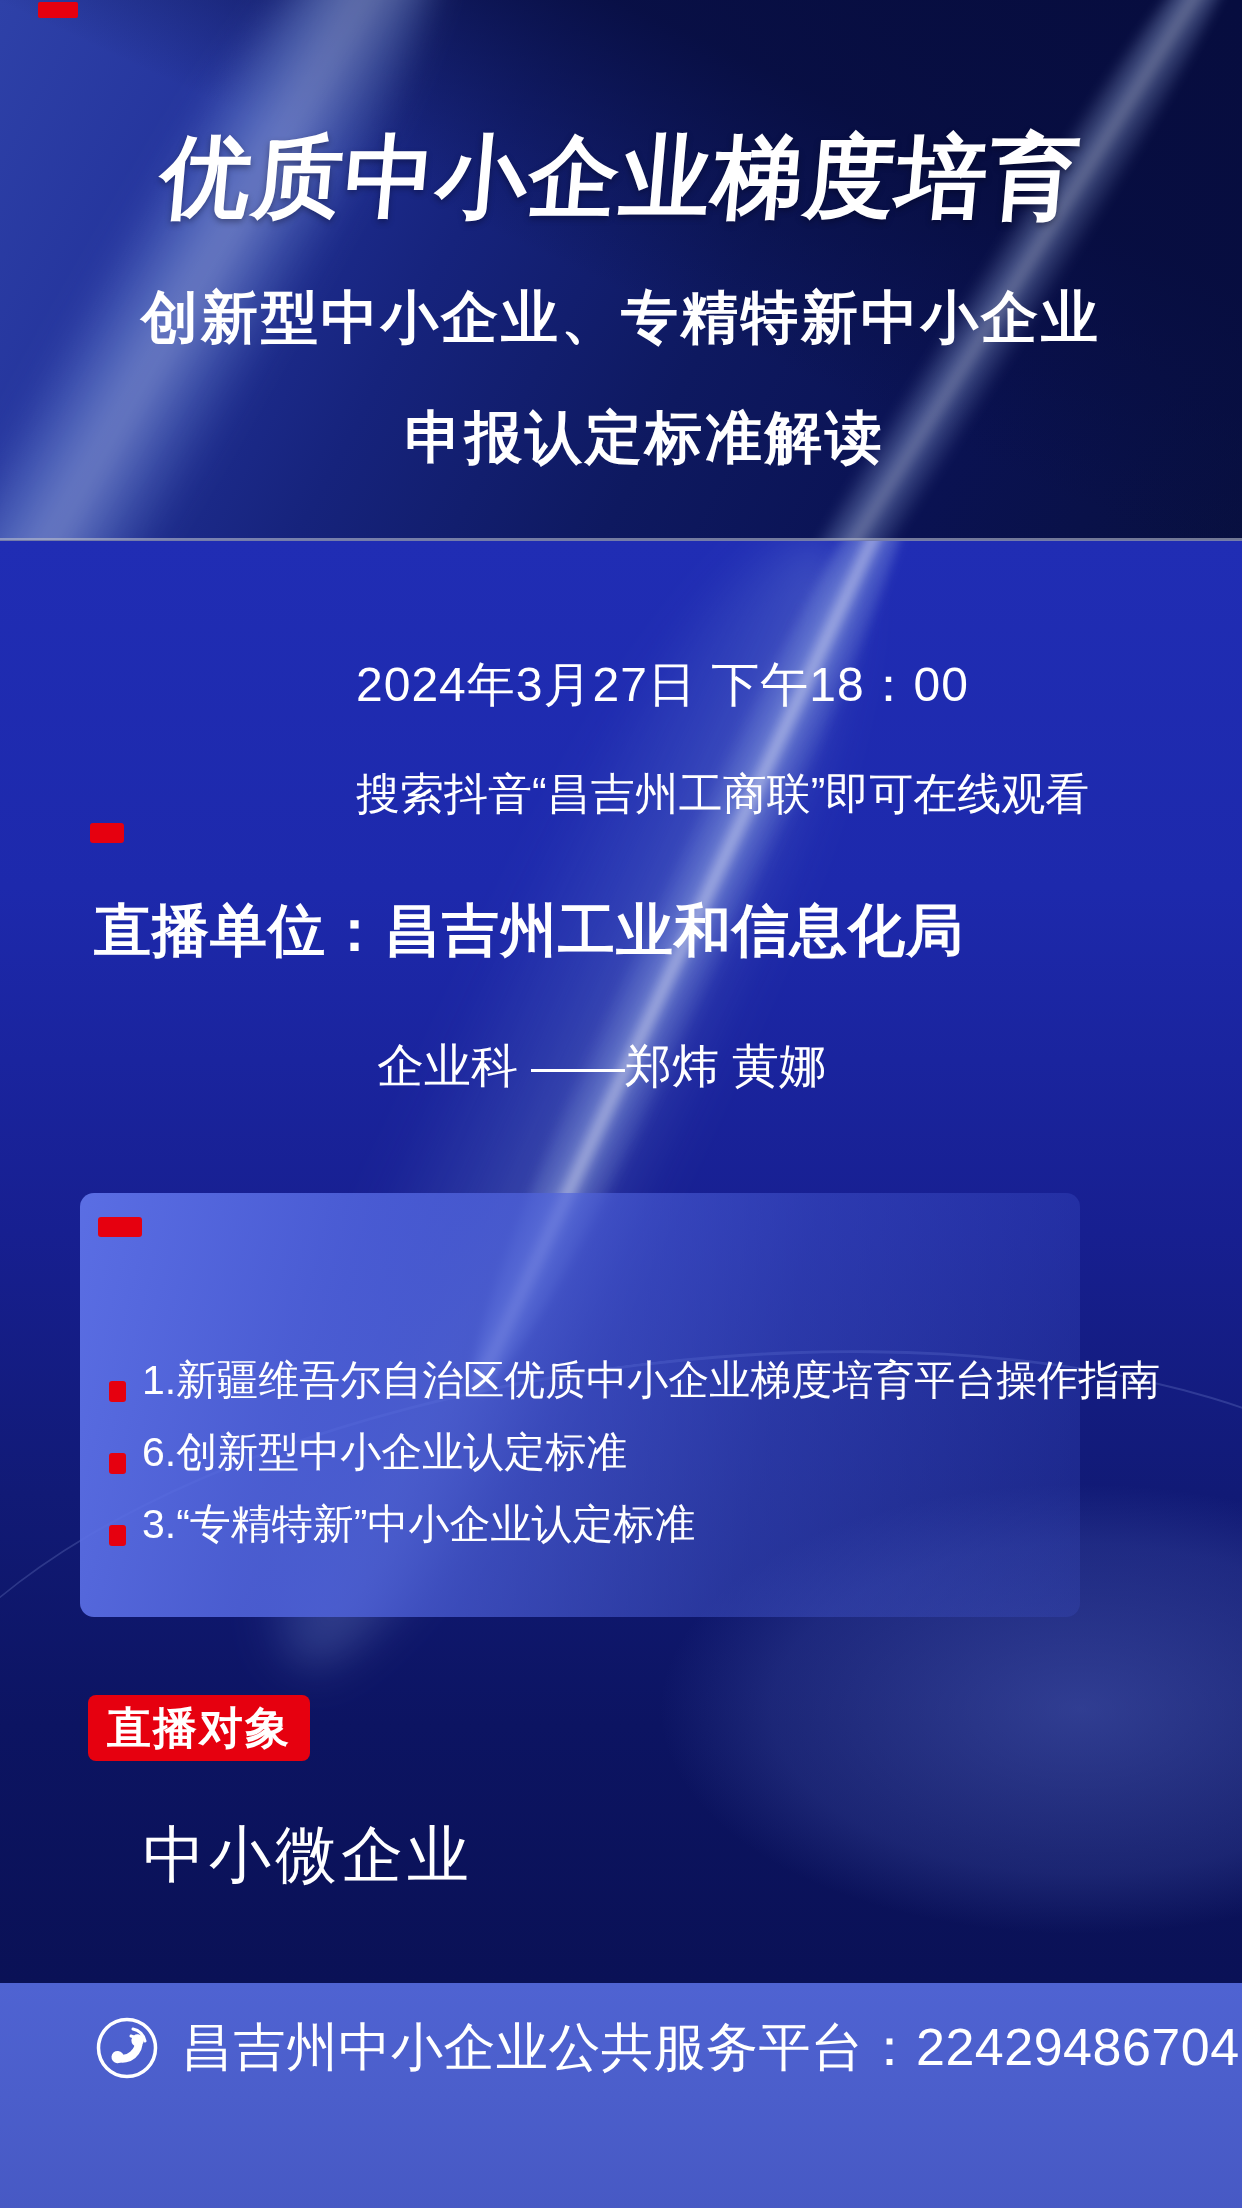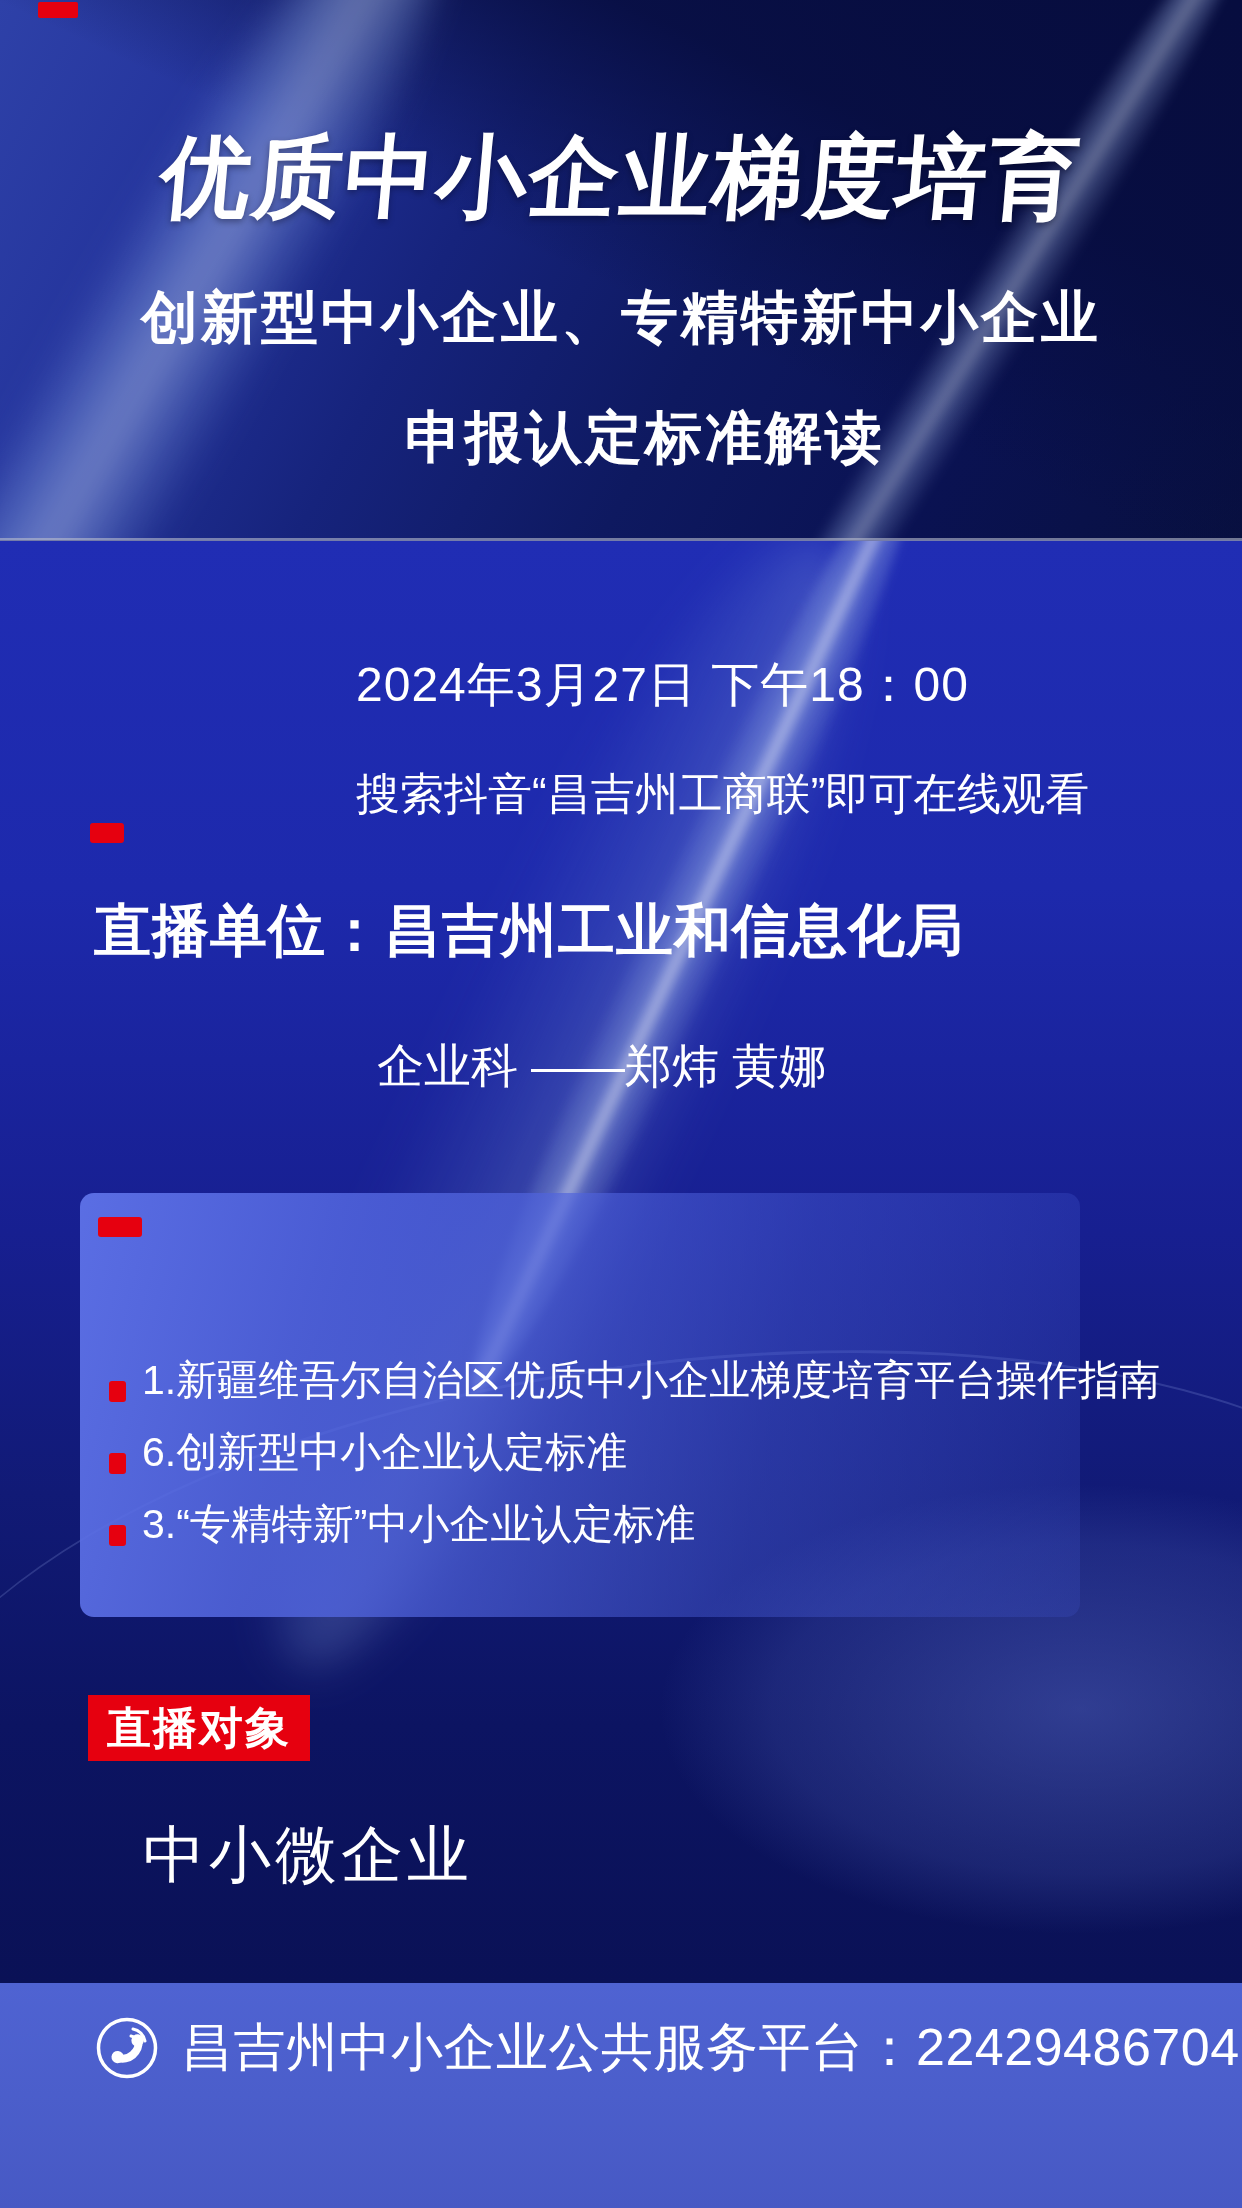--- a/index.html
+++ b/index.html
@@ -57,21 +57,21 @@
   
   .panel{left:80px;top:652px;width:1000px;height:424px;border-radius:14px;
     background:linear-gradient(102deg,rgba(94,114,232,.95) 0%,rgba(82,102,224,.8) 30%,rgba(70,90,212,.45) 68%,rgba(60,80,200,.25) 100%);}
   .panel-dash{left:18px;top:24px;width:44px;height:20px;border-radius:3px;}
   .panel-heading{left:38px;top:62px;font-size:53px;font-weight:bold;letter-spacing:2px;}
   .panel-list{left:29px;top:166px;display:flex;flex-direction:column;gap:29px;}
   .panel-item{display:flex;align-items:flex-end;white-space:nowrap;}
   .bullet-sq{width:17px;height:21px;border-radius:3px;margin-top:11px;flex:0 0 auto;}
   .panel-item-text{font-size:41px;font-weight:400;padding-left:16px;line-height:43px;}
   
-  .aud-badge{left:88px;top:1154px;width:222px;height:66px;border-radius:0;
+  .aud-badge{left:88px;top:1154px;width:222px;height:66px;border-radius:8px;
     display:flex;align-items:center;justify-content:center;
     font-size:44px;font-weight:bold;letter-spacing:2px;}
   .aud-value{left:143px;top:1272px;font-size:62px;font-weight:400;letter-spacing:4px;white-space:nowrap;}
   
   .footer{left:0;top:1983px;width:1242px;height:225px;
     background:linear-gradient(180deg,#4f63d2 0%,#4759c4 100%);
     display:flex;flex-direction:column;justify-content:flex-start;
     padding:30px 0 0 95px;box-sizing:border-box;gap:24px;}
   .contact-row{display:flex;align-items:center;gap:22px;}
   .contact-icon{width:64px;height:64px;flex:0 0 auto;}

